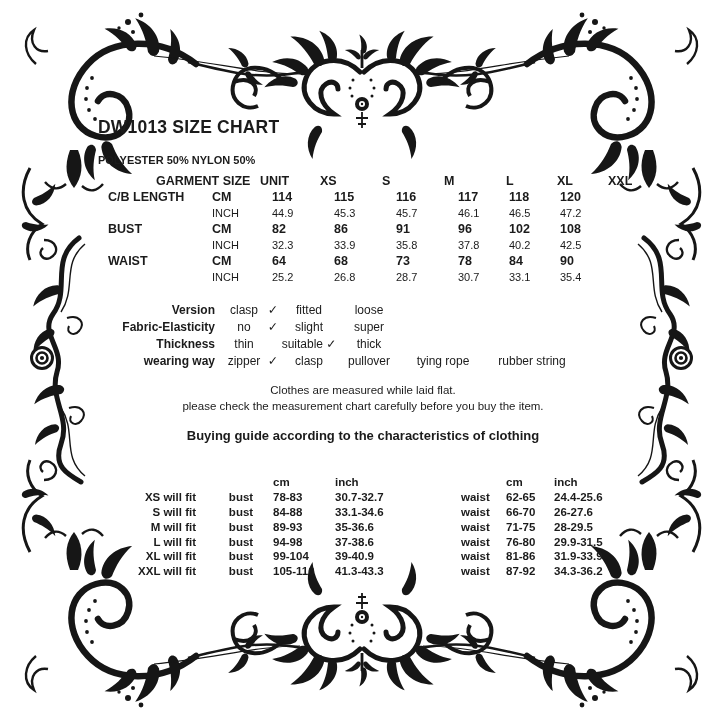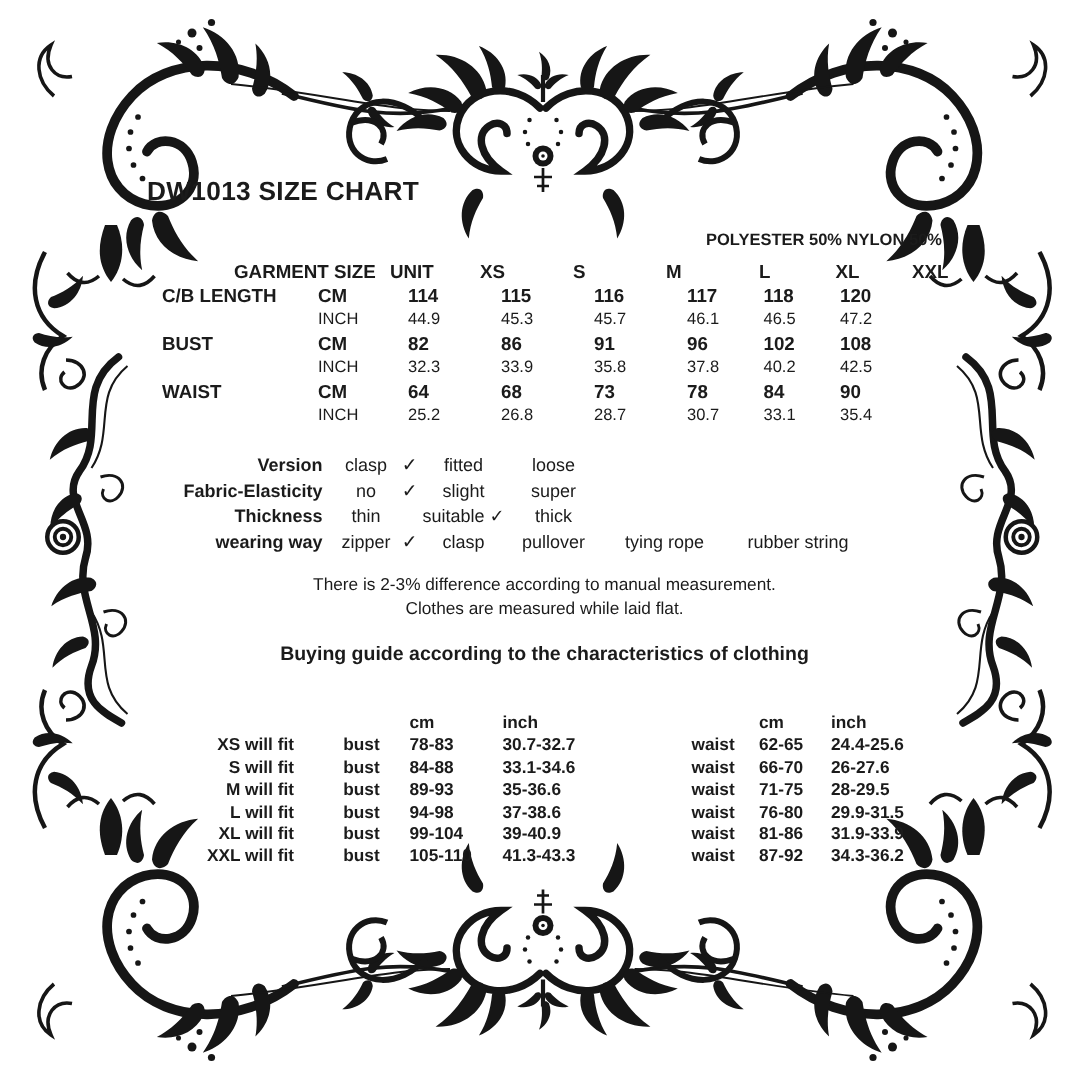--- a/index.html
+++ b/index.html
@@ -5,21 +5,21 @@
   html,body { margin:0; padding:0; }
   body {
     width:723px; height:720px; position:relative; overflow:hidden;
     background:#ffffff; color:#1b1b1b;
     font-family:"Liberation Sans", sans-serif;
   }
   #ornament { position:absolute; left:0; top:0; z-index:0; }
   .abs { position:absolute; z-index:2; }
   #title { left:98px; top:117px; width:530px; text-align:left;
            font-size:17.5px; font-weight:700; letter-spacing:.2px; }
-  #subtitle { left:98px; top:154px; width:530px; text-align:right;
+  #subtitle { left:98px; top:154px; width:530px; text-align:left;
               font-size:11px; font-weight:700; }
   .grid { position:absolute; z-index:2; display:grid; }
   .cell { white-space:nowrap; }
 
   
   #size-table { left:100px; top:173px; font-size:12px;
     grid-template-columns:112px 60px 62px 62px 62px 51px 51px 55px;
     grid-auto-rows:16px; }
   #size-table .cell { text-align:left; line-height:16px; }
   #size-table .col0 { text-align:left; padding-left:8px; font-weight:700; }
@@ -242,22 +242,22 @@
     <div class="cell col0 spec">wearing way</div>
     <div class="cell col1 spec">zipper</div>
     <div class="cell col2 spec">✓</div>
     <div class="cell col3 spec">clasp</div>
     <div class="cell col4 spec">pullover</div>
     <div class="cell col5 spec">tying rope</div>
     <div class="cell col6 spec">rubber string</div>
   </div>
 
 <div class="abs" id="notes">
-  <div>There is 2-3% difference according to manual measurement.</div>
   <div>Clothes are measured while laid flat.</div>
+  <div>please check the measurement chart carefully before you buy the item.</div>
 </div>
 
 <div class="abs" id="buying-guide">Buying guide according to the characteristics of clothing</div>
 
 <div class="grid" id="fit-table">
     <div class="cell col0 head"></div>
     <div class="cell col1 head"></div>
     <div class="cell col2 head">cm</div>
     <div class="cell col3 head">inch</div>
     <div class="cell col4 head"></div>

